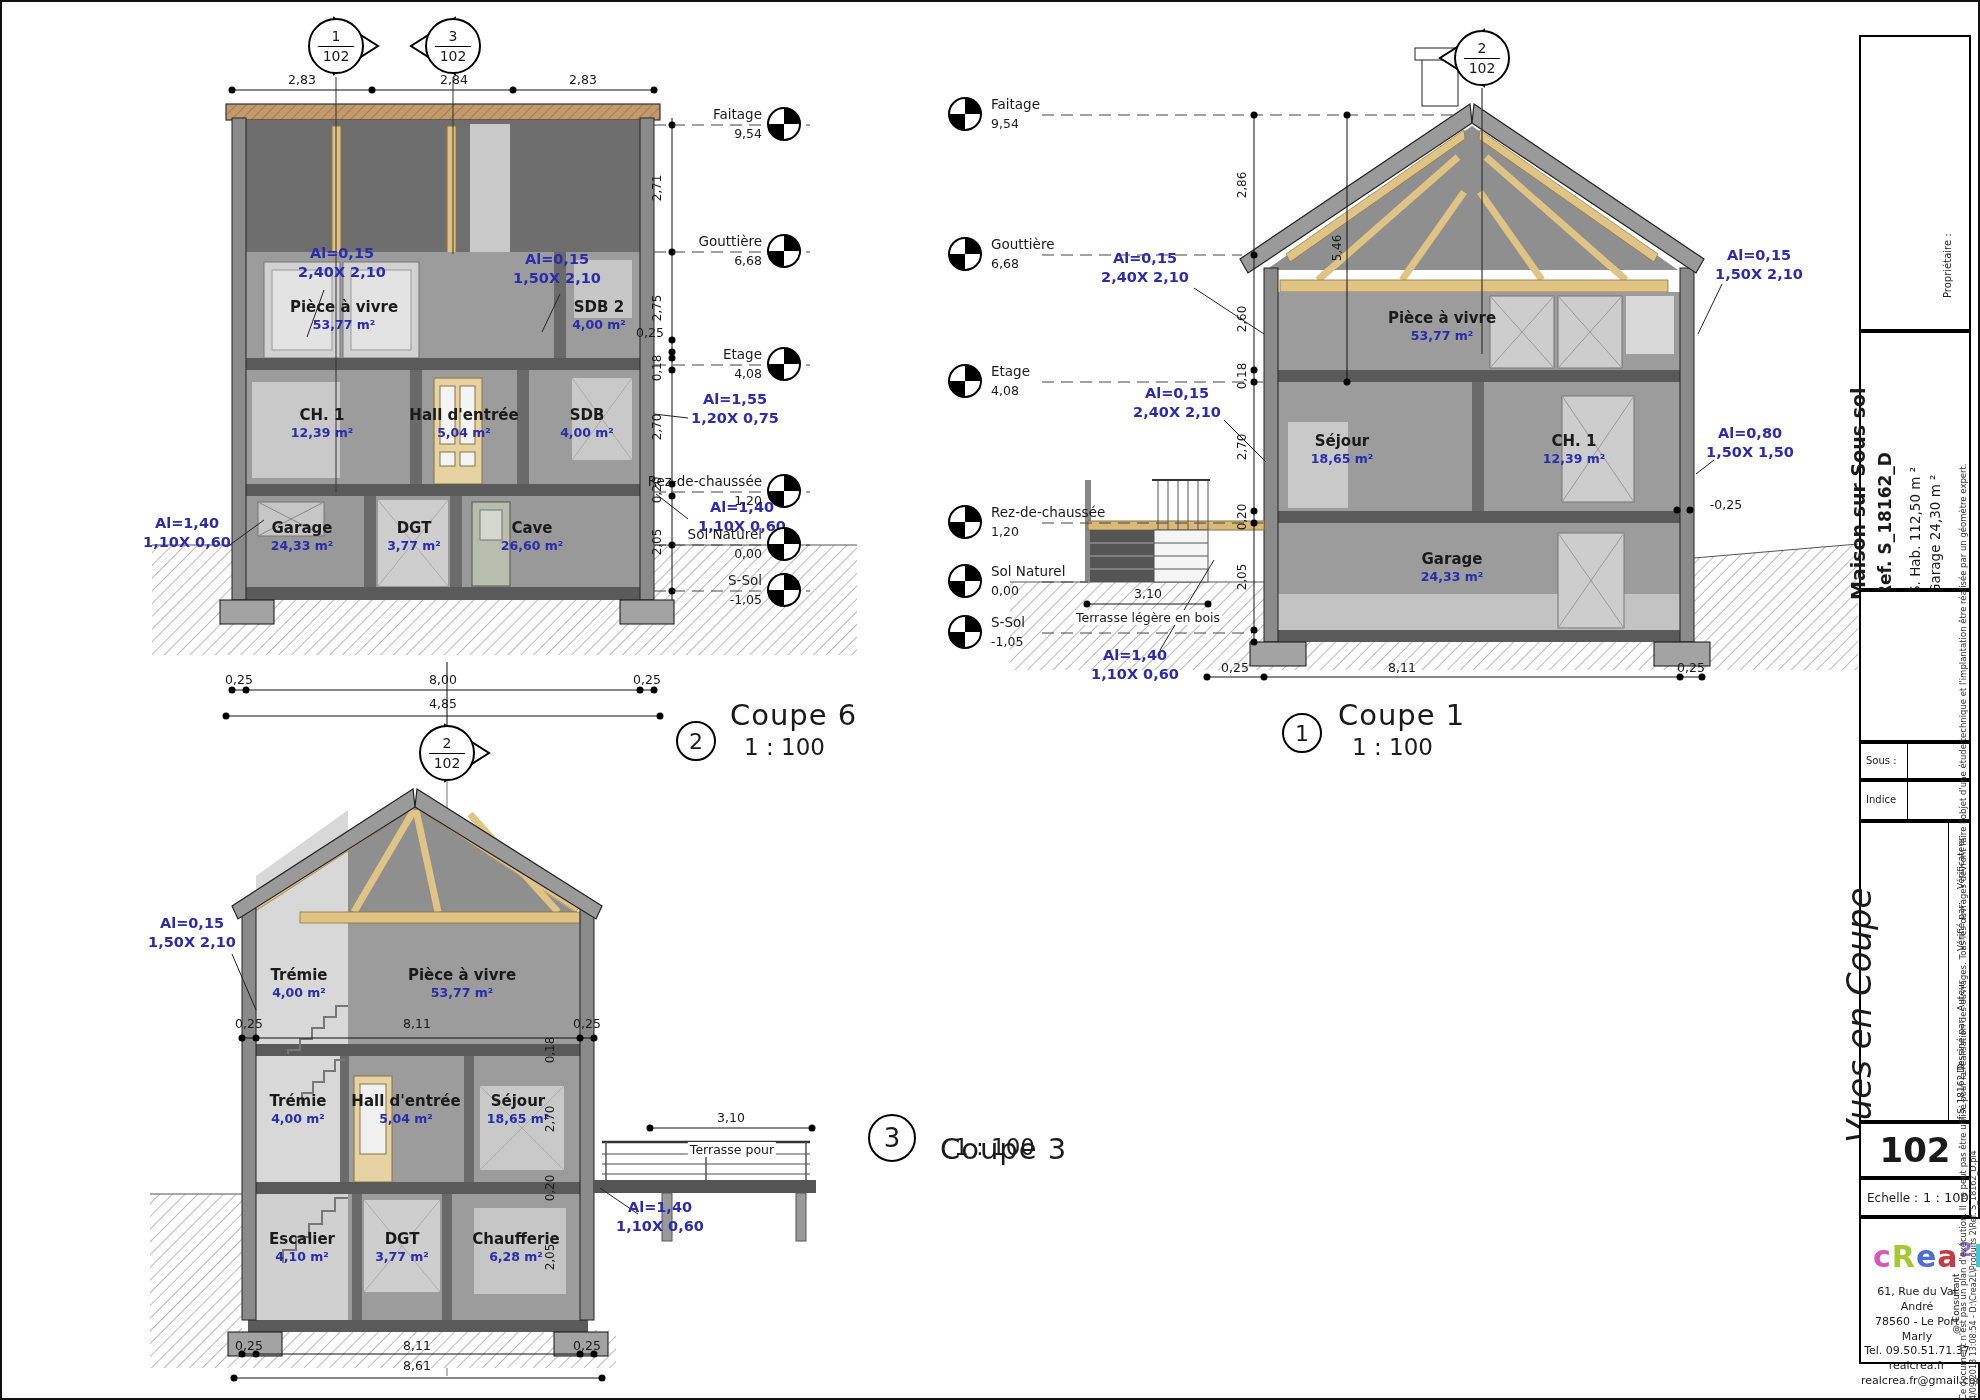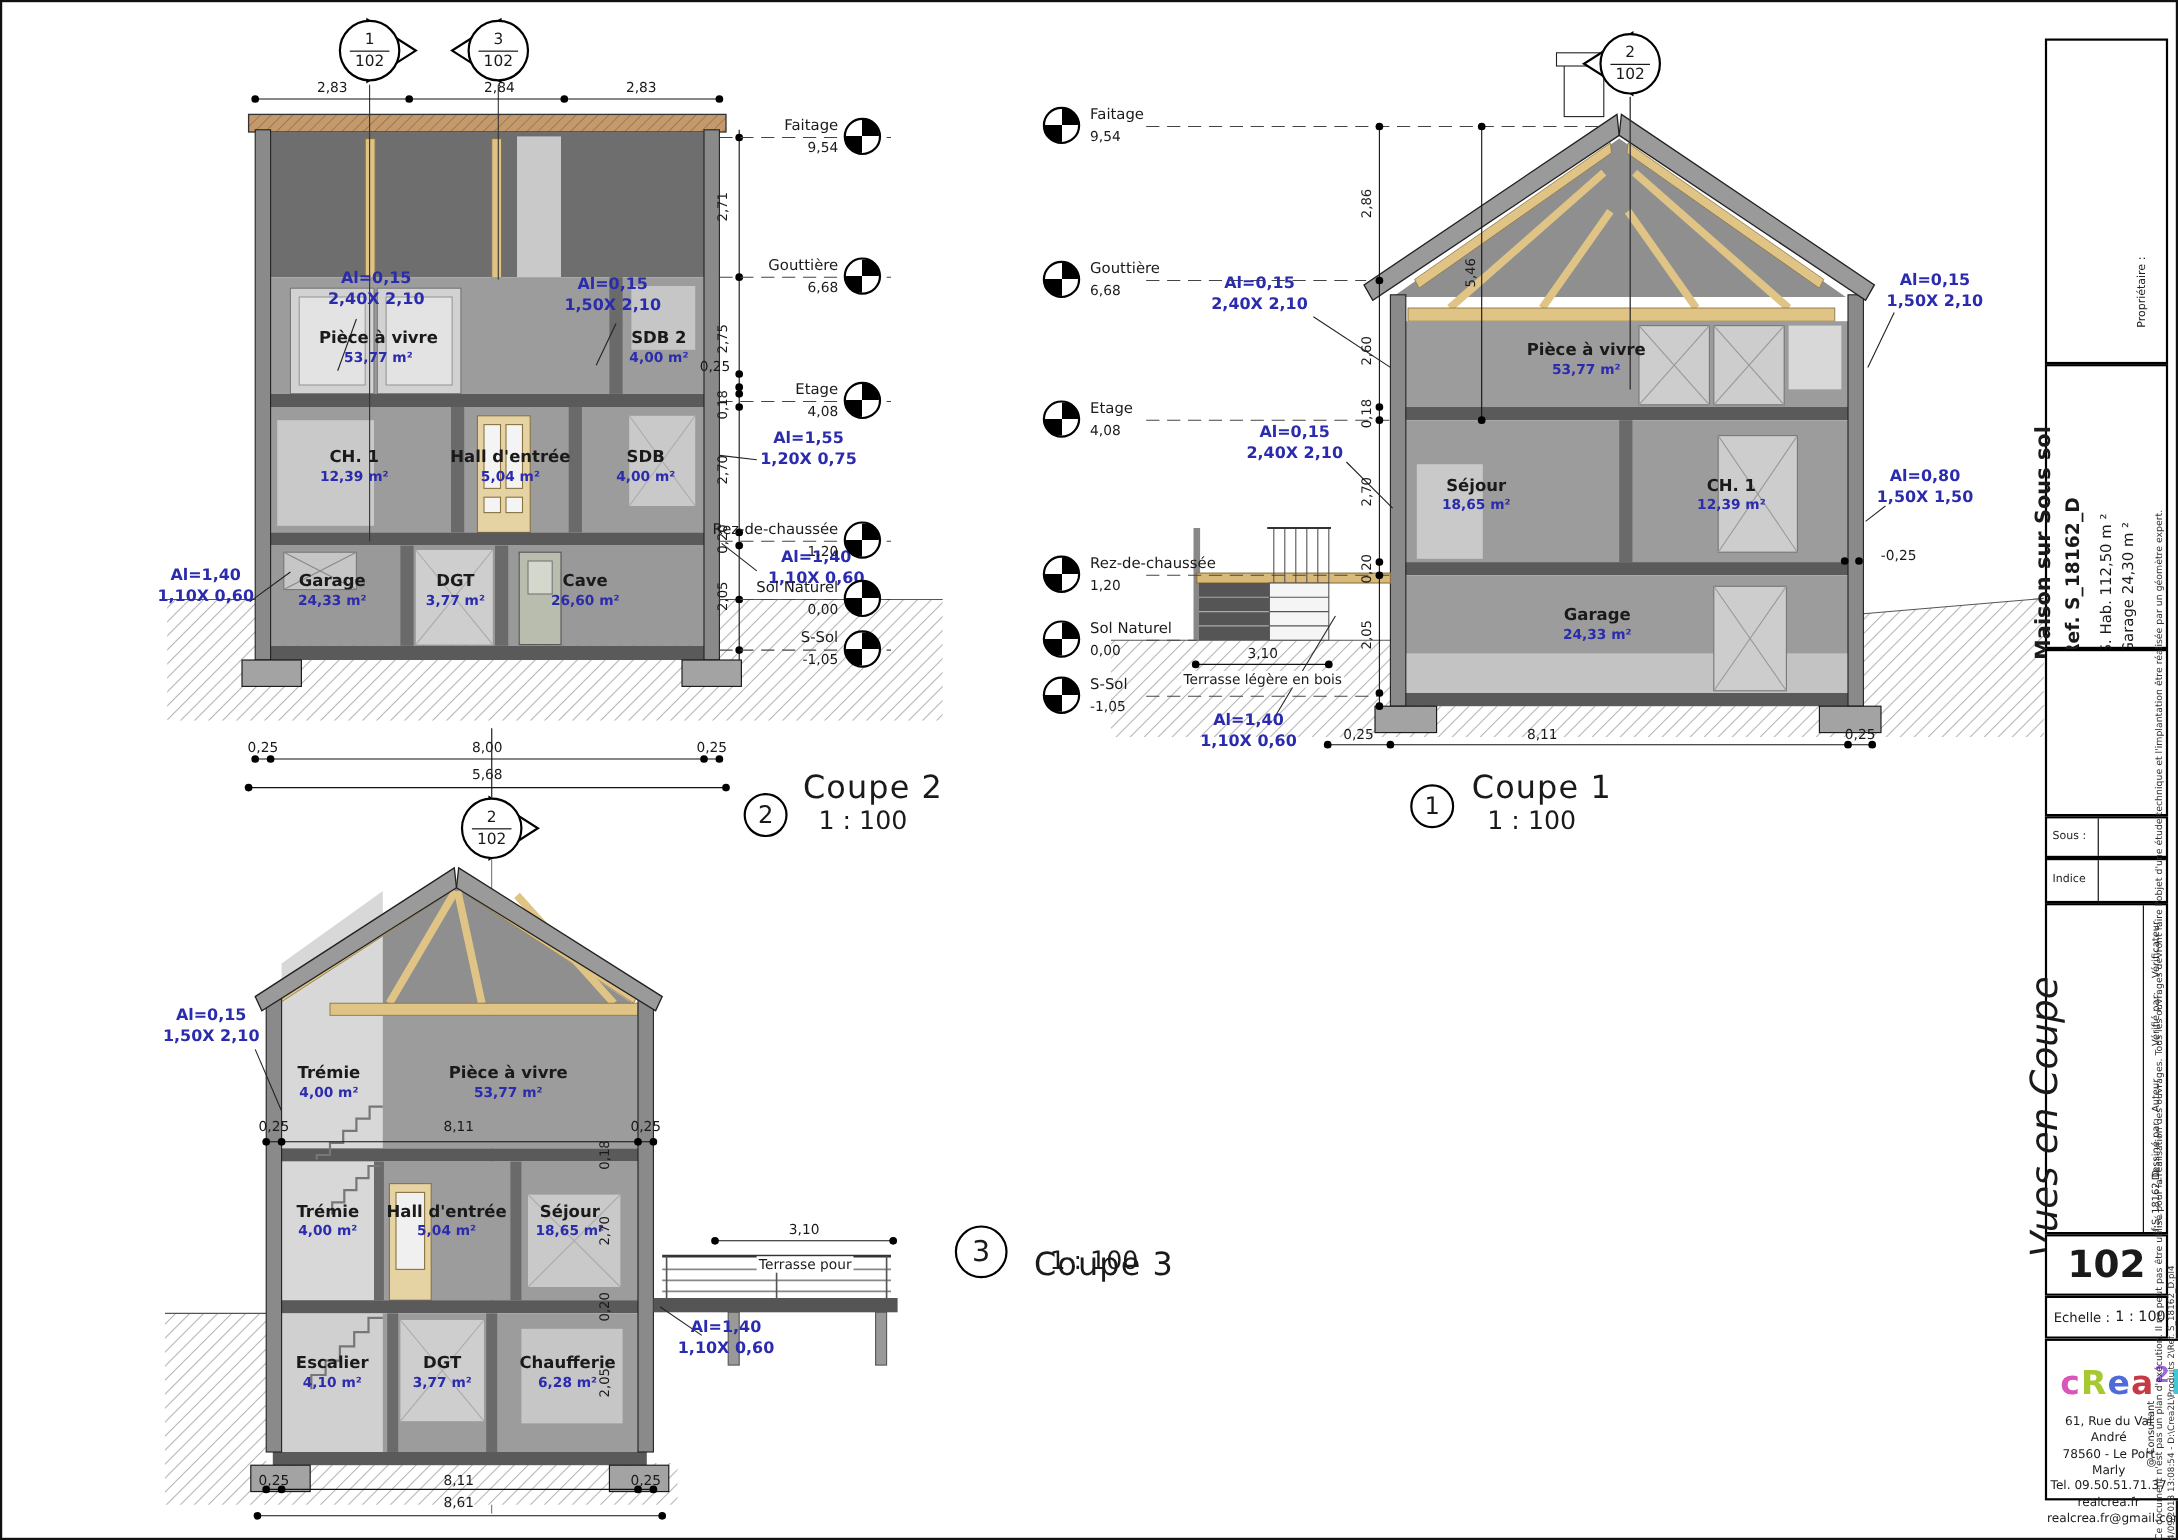--- a/index.html
+++ b/index.html
@@ -404,21 +404,21 @@
 <div class="vdim" style="left:655px;top:186px">2,71</div>
 <div class="vdim" style="left:655px;top:306px">2,75</div>
 <div class="dim" style="left:648px;top:323px">0,25</div>
 <div class="vdim" style="left:655px;top:366px">0,18</div>
 <div class="vdim" style="left:655px;top:425px">2,70</div>
 <div class="vdim" style="left:655px;top:488px">0,20</div>
 <div class="vdim" style="left:655px;top:540px">2,05</div>
 <div class="dim" style="left:237px;top:670px">0,25</div>
 <div class="dim" style="left:441px;top:670px">8,00</div>
 <div class="dim" style="left:645px;top:670px">0,25</div>
-<div class="dim" style="left:441px;top:694px">5,68</div>
+<div class="dim" style="left:441px;top:694px">4,85</div>
 <div class="lvl lvl-r" style="left:628px;top:102px">
       <span class="lab">Faitage</span>
       <span class="val">9,54</span>
       <span class="circ"></span>
     </div>
 <div class="lvl lvl-r" style="left:628px;top:229px">
       <span class="lab">Gouttière</span>
       <span class="val">6,68</span>
       <span class="circ"></span>
     </div>
@@ -436,21 +436,21 @@
       <span class="lab">Sol Naturel</span>
       <span class="val">0,00</span>
       <span class="circ"></span>
     </div>
 <div class="lvl lvl-r" style="left:628px;top:568px">
       <span class="lab">S-Sol</span>
       <span class="val">-1,05</span>
       <span class="circ"></span>
     </div>
 <div class="bub" style="left:674px;top:719px;width:40px;height:40px">2</div>
-<div class="ctitle" style="left:728px;top:696px">Coupe 2</div>
+<div class="ctitle" style="left:728px;top:696px">Coupe 6</div>
 <div class="cscale" style="left:742px;top:732px">1 : 100</div>
 
 <div class="marker" style="left:1452px;top:28px">
       <span class="num">2</span>
       <span class="sh">102</span>
     </div>
 <div class="lvl lvl-l" style="left:946px;top:92px">
       <span class="lab">Faitage</span>
       <span class="val">9,54</span>
       <span class="circ"></span>

